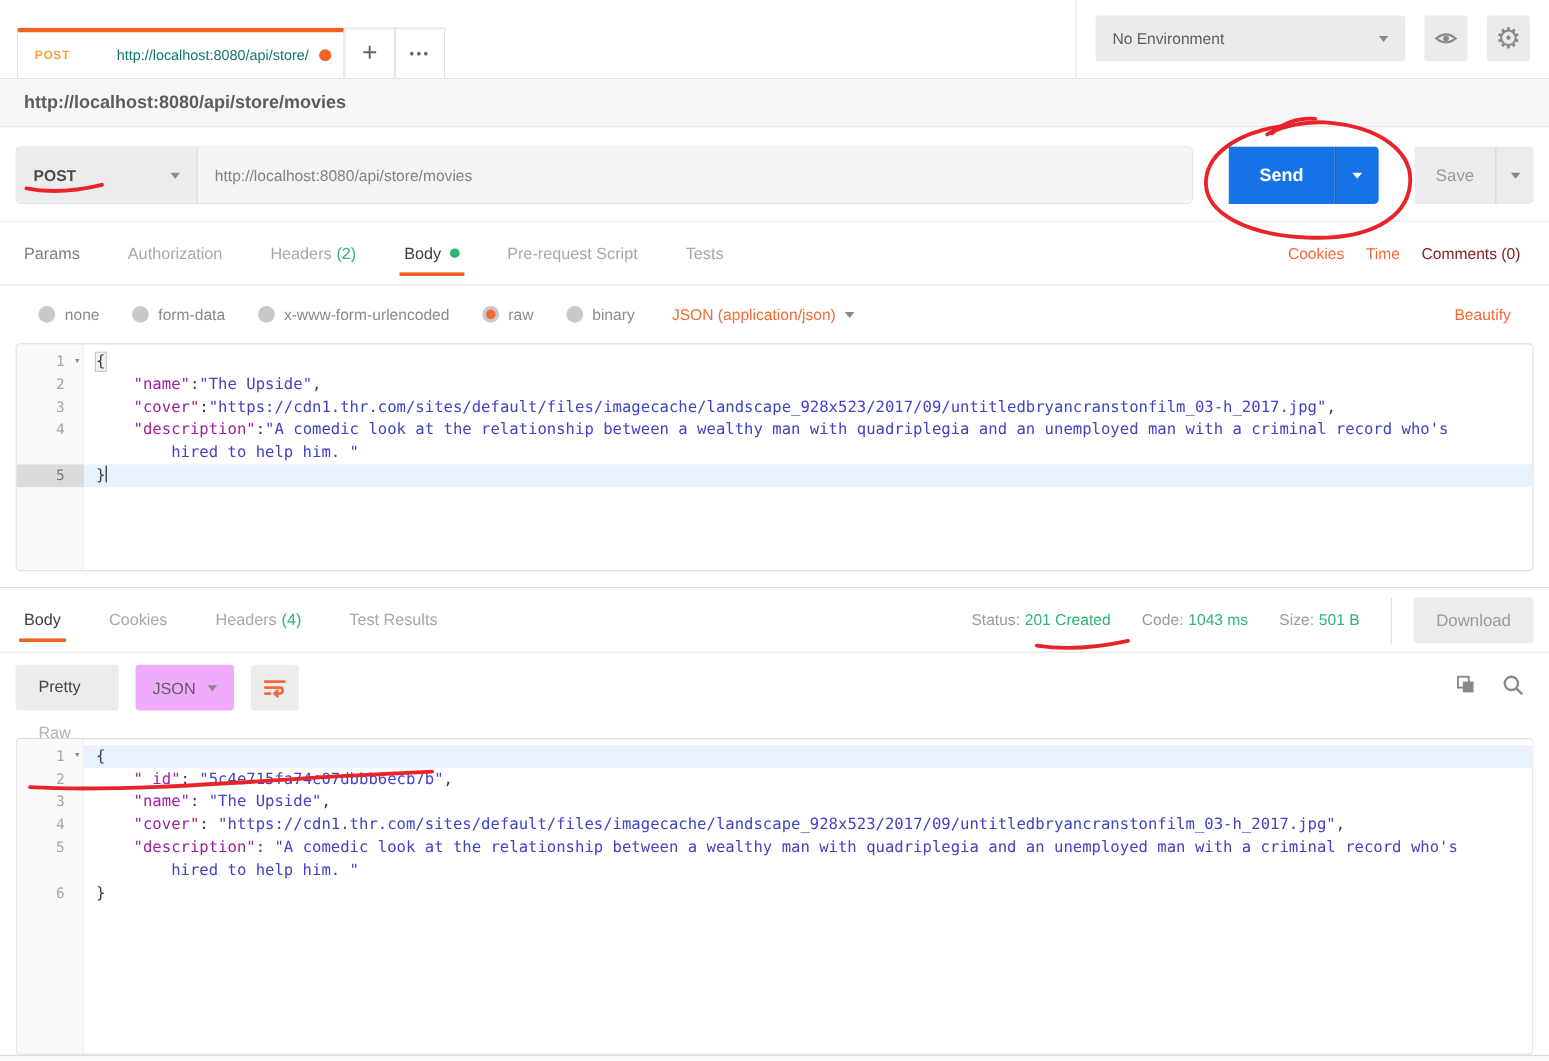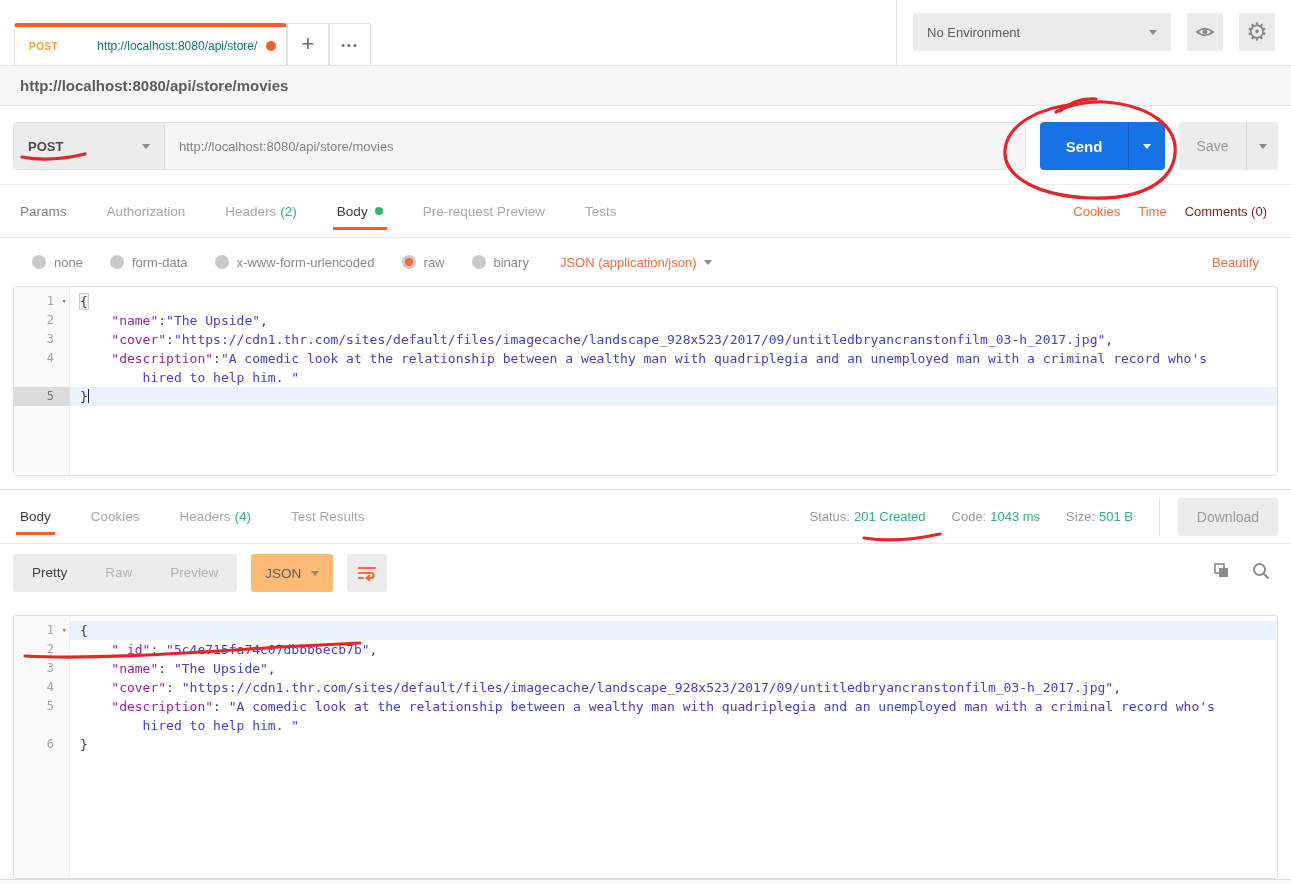--- a/index.html
+++ b/index.html
@@ -33,21 +33,21 @@
   .title-strip { height:40px; background:#f7f7f7; border-bottom:1px solid #e5e5e5; display:flex; align-items:center; padding:0 20px; }
   .title-strip span { font-size:15px; font-weight:bold; color:#5c5c5c; }
 
   
   .request-bar { padding:16px 13px 14px 13px; display:flex; align-items:center; border-bottom:1px solid #ededed; }
   .url-builder { display:flex; flex:1; height:48px; border:1px solid #e3e3e3; border-radius:4px; overflow:hidden; margin-right:14px; }
   .method-select { width:151px; background:#ececec; display:flex; align-items:center; padding:0 14px; border-right:1px solid #dedede; }
   .method-select .mlabel { font-size:13px; font-weight:bold; color:#4a4a4a; }
   .method-select .caret { margin-left:auto; }
   .url-input { flex:1; background:#f5f5f5; display:flex; align-items:center; padding:0 14px; font-size:13px; color:#828282; }
-  .send-group, .save-group { display:flex; height:48px; border-radius:4px; overflow:hidden; }
+  .send-group, .save-group { display:flex; height:48px; border-radius:4px; overflow:hidden;padding-left:16px; }
   .send-group { margin-right:14px; }
   .send-main { width:88px; background:#1673e6; color:#fff; font-size:15px; font-weight:bold; border:none;
     font-family:"Liberation Sans", sans-serif; cursor:pointer; }
   .send-caret { width:37px; background:#1673e6; border:none; border-left:1px solid rgba(0,0,0,.18);
     display:flex; align-items:center; justify-content:center; cursor:pointer; }
   .save-main { width:67px; background:#ececec; color:#9a9a9a; font-size:14px; border:none; font-family:"Liberation Sans", sans-serif; }
   .save-caret { width:32px; background:#ececec; border:none; border-left:1px solid #d8d8d8; display:flex; align-items:center; justify-content:center; }
 
   
   .req-tabs { height:53px; display:flex; align-items:center; padding:0 24px 0 20px; border-bottom:1px solid #e6e6e6; }
@@ -94,24 +94,24 @@
   .response { margin-top:13px; border-top:1px solid #dcdcdc; display:flex; flex-direction:column; flex:1; }
   .resp-header { height:54px; display:flex; align-items:center; padding:0 13px 0 20px; border-bottom:1px solid #e6e6e6; }
   .resp-meta { margin-left:auto; display:flex; align-items:center; font-size:13px; }
   .meta-pair { margin-left:26px; }
   .meta-pair .mlab { color:#9a9a9a; }
   .meta-pair .mval { color:#2bb673; margin-left:4px; }
   .meta-div { width:1px; height:38px; background:#e0e0e0; margin:0 18px 0 26px; }
   .download-btn { width:100px; height:38px; background:#ececec; border:none; border-radius:3px; color:#9a9a9a; font-size:14px;
     font-family:"Liberation Sans", sans-serif; }
   .resp-controls { height:58px; display:flex; align-items:center; padding:0 20px 0 13px; }
-  .view-group { display:flex; background:#ececec; border-radius:3px; height:38px; align-items:flex-start; }
+  .view-group { display:flex; background:#ececec; border-radius:3px; height:38px; align-items:flex-start;flex-direction:column; }
   .view-item { padding:0 19px; font-size:13.5px; color:#b3b3b3; line-height:38px; }
   .view-item.active { color:#454545; }
-  .fmt-select { height:38px; background:#fdba74; border-radius:3px; display:flex; align-items:center; margin-left:14px; padding:0 14px; }
+  .fmt-select { height:38px; background:#f0abfc; border-radius:3px; display:flex; align-items:center; margin-left:14px; padding:0 14px; }
   .fmt-select .flabel { font-size:13.5px; color:#5e5e5e; margin-right:10px; }
   .wrap-btn { width:40px; height:38px; background:#ececec; border-radius:3px; margin-left:14px; display:flex; align-items:center; justify-content:center; }
   .resp-icons { margin-left:auto; display:flex; align-items:center; gap:20px; }
 
   .footer { height:5px; background:#fafafa; border-top:1px solid #dcdcdc; margin-top:auto; }
 
   
   .annotations { position:absolute; inset:0; width:1291px; height:884px; pointer-events:none; z-index:20; }
   .annotations path { fill:none; stroke:#e8232a; stroke-width:3.2; stroke-linecap:round; }
 </style>
@@ -190,21 +190,21 @@
         </div>
         <div class="rtab">
           <span class="rtab-label">Headers</span>
           <span class="count">(2)</span>
         </div>
         <div class="rtab active">
           <span class="rtab-label">Body</span>
           <span class="gdot"></span>
         </div>
         <div class="rtab">
-          <span class="rtab-label">Pre-request Preview</span>
+          <span class="rtab-label">Pre-request Script</span>
         </div>
         <div class="rtab">
           <span class="rtab-label">Tests</span>
         </div>
       </div>
     <div class="req-links" id="reqLinks">
         <span class="lnk">Cookies</span>
         <span class="lnk">Time</span>
         <span class="lnk muted">Comments (0)</span>
       </div>

